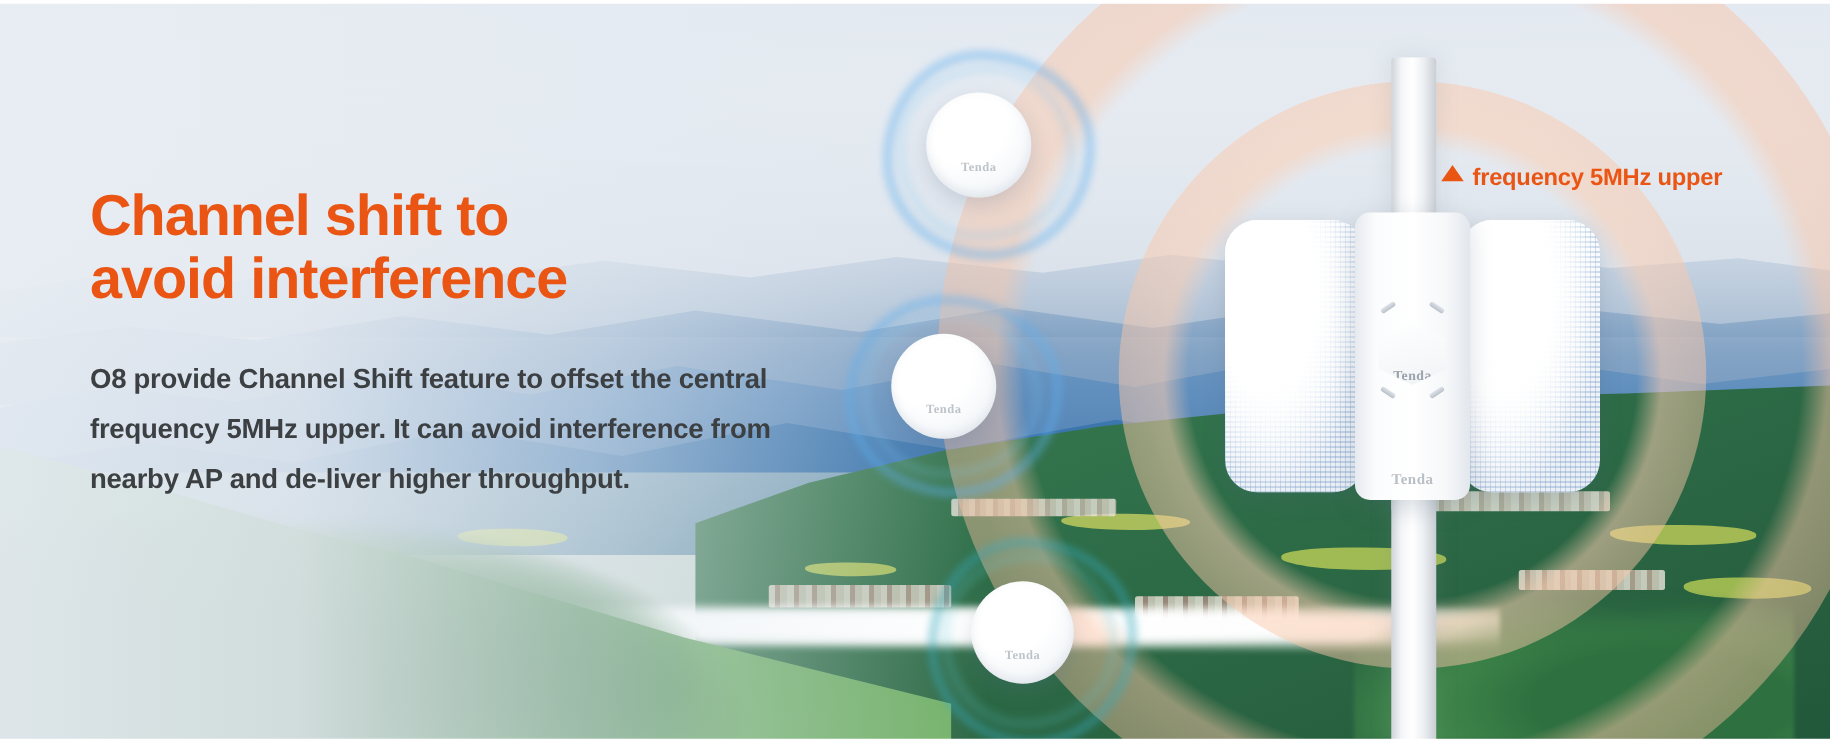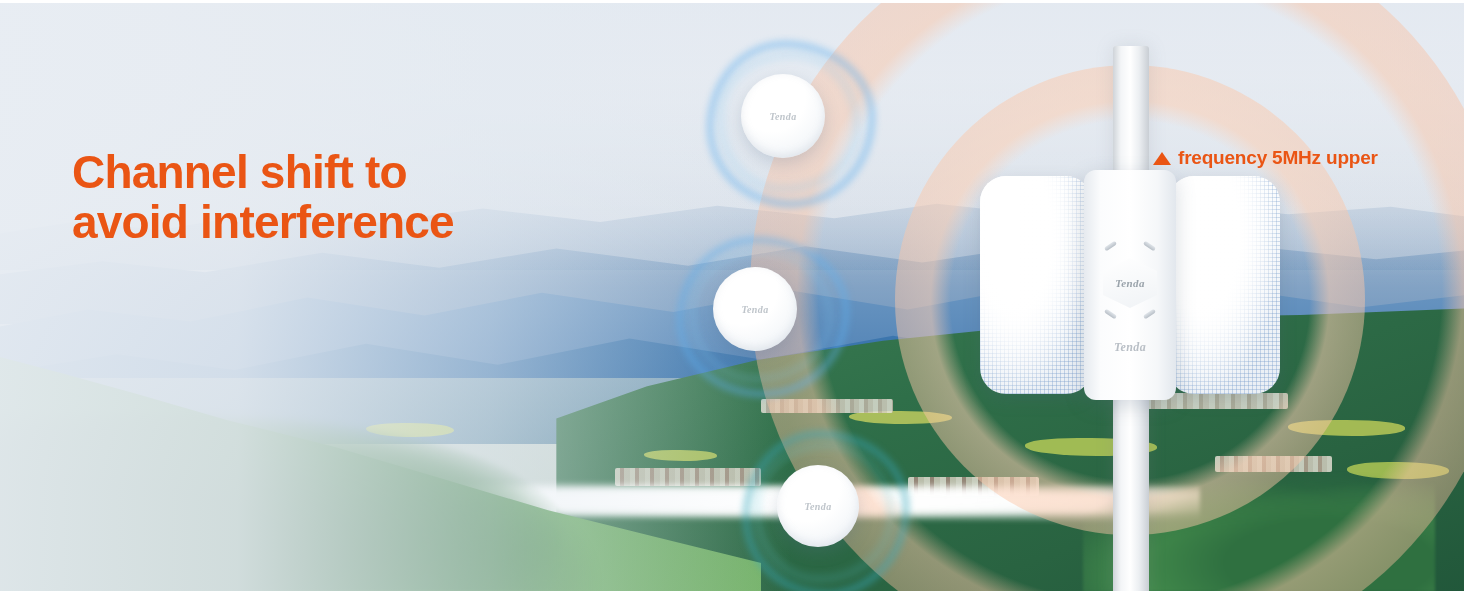--- a/index.html
+++ b/index.html
@@ -176,22 +176,22 @@
   .badge{
     position:absolute;left:50%;top:88px;transform:translateX(-50%);
     width:54px;height:50px;
     background:linear-gradient(165deg,#ffffff,#f0f3f6);
     clip-path:polygon(50% 0,100% 26%,100% 74%,50% 100%,0 74%,0 26%);
     box-shadow:0 3px 9px rgba(90,110,135,.22);
     display:flex;align-items:center;justify-content:center;
   }
   .brand{
     font-family:"Liberation Serif",serif;
-    font-style:italic;font-weight:700;
-    color:#9aa3ab;letter-spacing:.4px;
+    font-weight:700;
+    color:#9aa3ab;letter-spacing:.4px;margin-top:36px;
   }
   .badge .brand{font-size:11px;}
   .brand-low{
     position:absolute;left:50%;top:170px;transform:translateX(-50%);
     font-size:12px;color:#b9bfc6;
   }
   .vent{
     position:absolute;width:13px;height:4px;border-radius:2px;
     background:linear-gradient(180deg,#dfe4e9,#b9c0c8);
   }
@@ -243,22 +243,22 @@
   }
   .headline .l2{display:block;}
   .body-copy{
     margin:36px 0 0 0;
     font-size:22px;line-height:1.82;
     font-weight:700;letter-spacing:-.2px;
   }
 
   
   .callout{
-    position:absolute;left:1153px;top:147px;
-    display:flex;align-items:center;gap:7px;
+    position:absolute;left:1153px;top:132px;
+    display:flex;gap:7px;
     font-size:19px;font-weight:800;letter-spacing:-.2px;
   }
   .tri{
     width:0;height:0;
     border-left:9px solid transparent;
     border-right:9px solid transparent;
   }
 
   
   .strip-top{position:absolute;left:0;top:0;width:100%;height:3px;background:#ffffff;}
@@ -343,20 +343,21 @@
     <div class="puck">
       <span class="brand">Tenda</span>
     </div>
   </div>
 
   <div class="copy">
     <h1 class="headline" style="color: rgb(234, 85, 20);">
       <span>Channel shift to</span>
       <span class="l2">avoid interference</span>
     </h1>
+    <p class="body-copy" style="color: rgb(60, 64, 67);">O8 provide Channel Shift feature to offset the central frequency 5MHz upper. It can avoid interference from nearby AP and de-liver higher throughput.</p>
   </div>
 
   <div class="callout" style="color: rgb(234, 85, 20);">
     <span class="tri" style="border-bottom: 13px solid rgb(234, 85, 20);"></span>
     <span>frequency 5MHz upper</span>
   </div>
 
   <div class="strip-top"></div>
   <div class="strip-bot"></div>
 </div>

